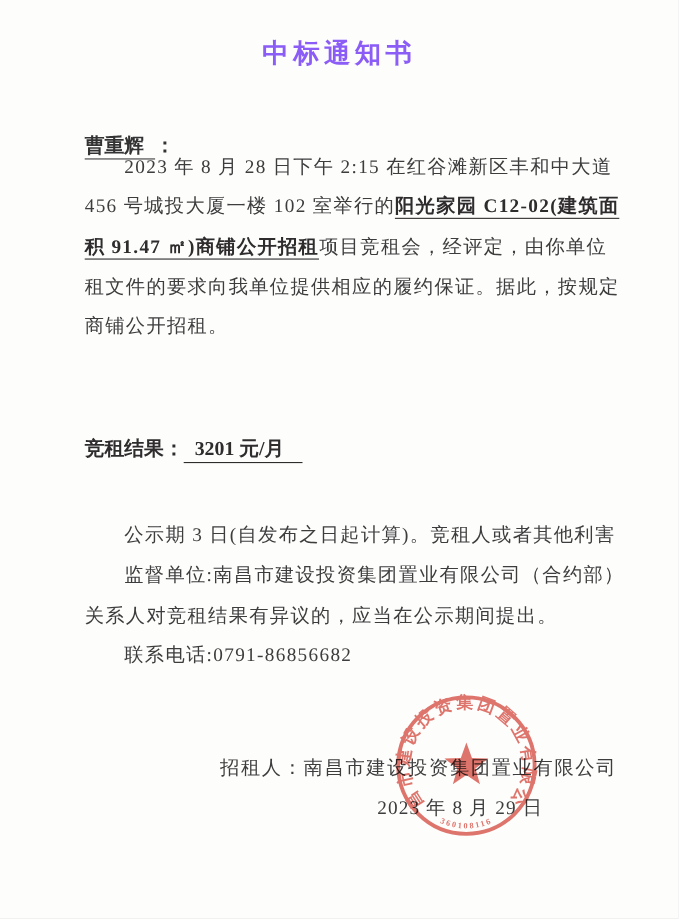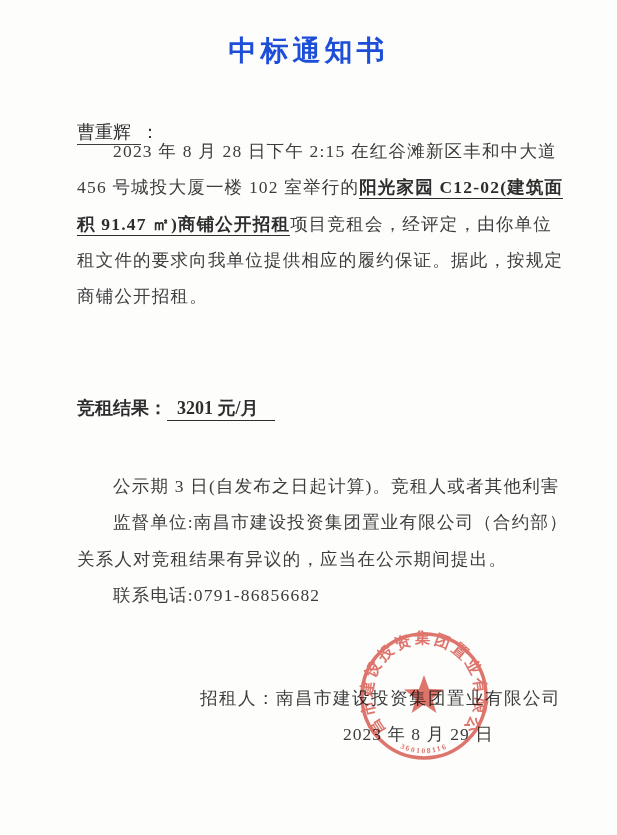--- a/index.html
+++ b/index.html
@@ -12,31 +12,31 @@
     background: #fdfdfc;
     overflow: hidden;
     color: #3d3d3d;
   }
   .title {
     position: absolute;
     top: 32px;
     left: 0;
     width: 100%;
     text-align: center;
-    font-size: 28px;
+    font-size: 24px;
     font-weight: 700;
     letter-spacing: 4px;
-    color: #1d4ed8;
+    color: #8b5cf6;
   }
   .greeting {
     position: absolute;
     top: 120px;
     left: 77px;
     font-size: 18px;
-    font-weight: 400;
+    font-weight: 700;
     color: #333;
   }
   .greeting .name {
     border-bottom: 1.5px solid #3d3d3d;
     padding-right: 10px;
     padding-bottom: 2px;
   }
   .para { position: absolute; left: 77px; width: 478px; }
   .p1 { top: 133px; }
   .p2 { top: 468px; }

